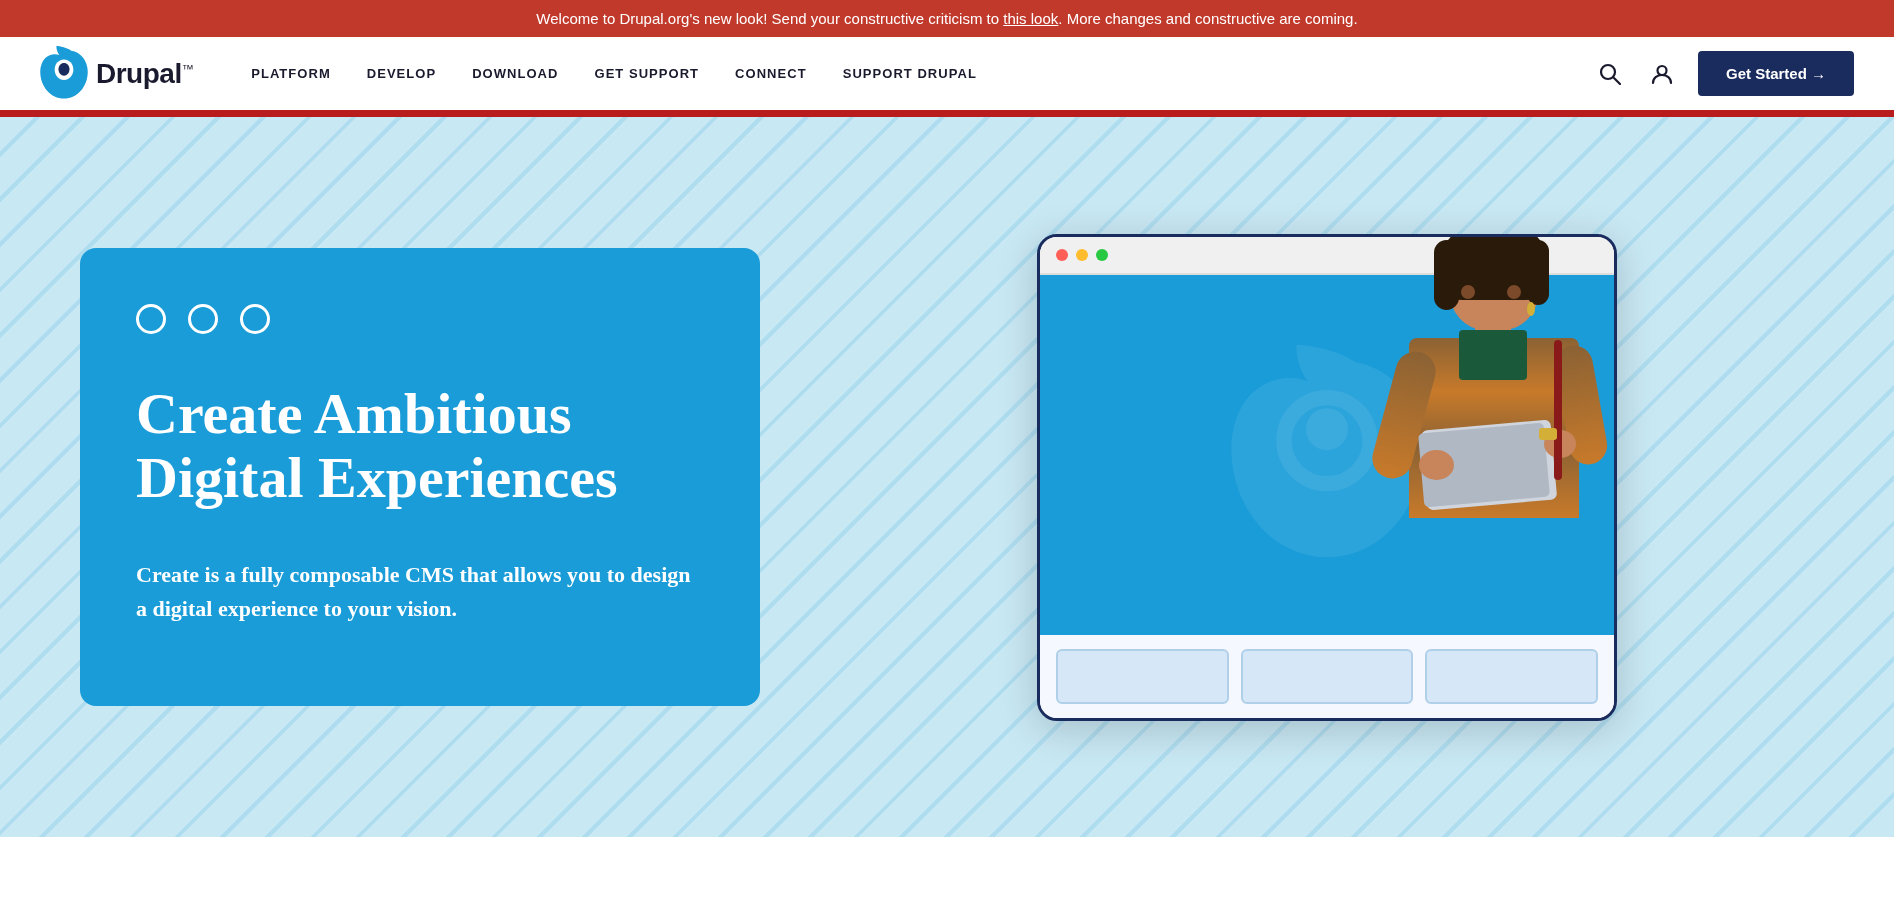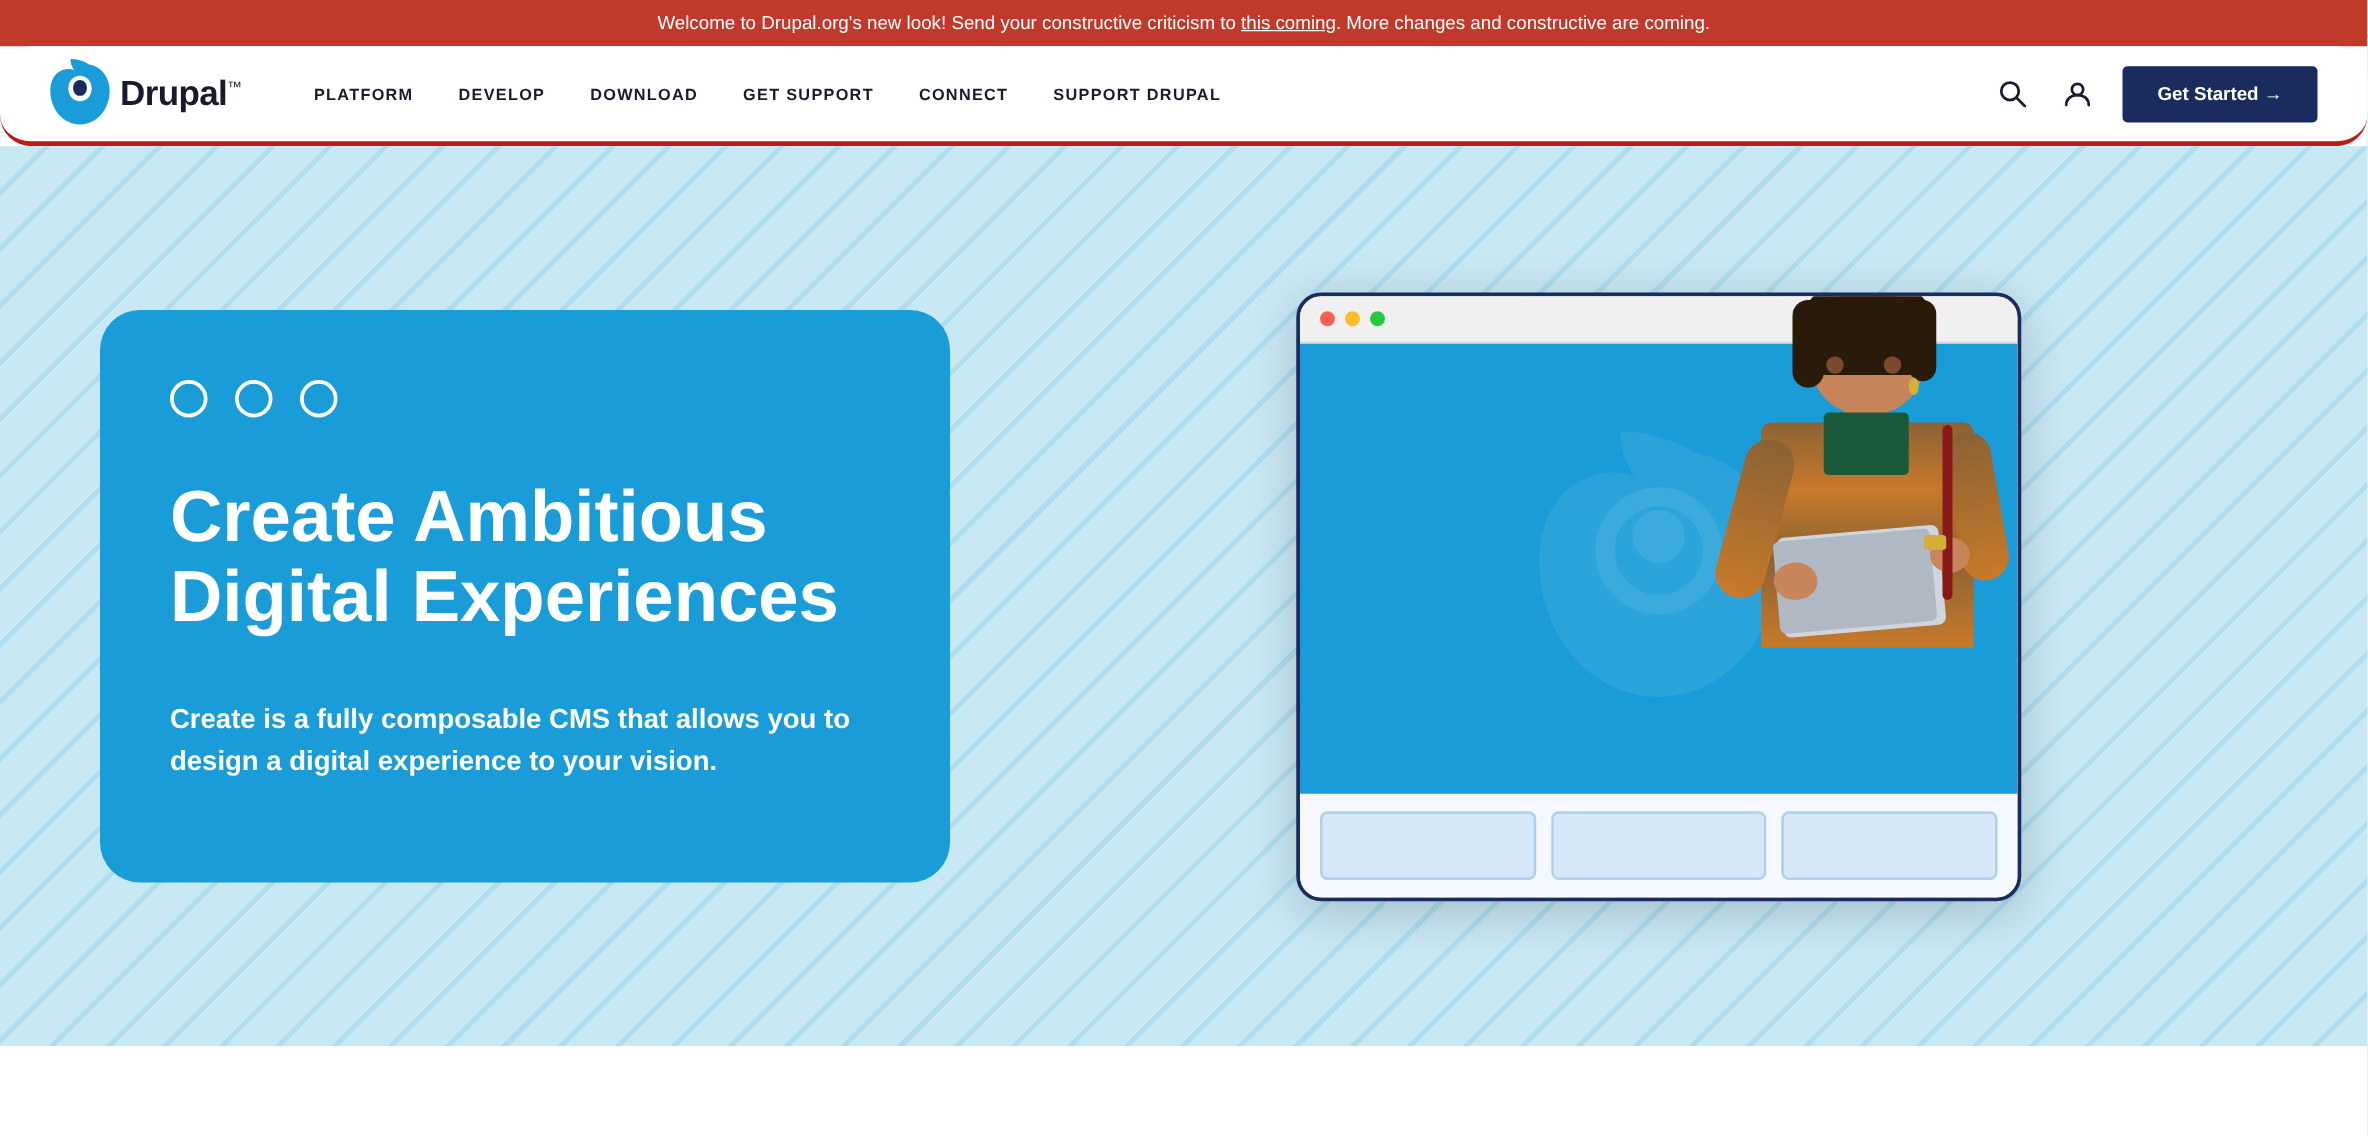--- a/index.html
+++ b/index.html
@@ -19,24 +19,23 @@
       text-decoration: underline;
     }
 
     
     .header {
       background: white;
       display: flex;
       align-items: center;
       padding: 0 40px;
       height: 80px;
-      border-bottom: 4px solid #b91c1c;
+      border-bottom: 7px solid #b91c1c;
       position: relative;
       z-index: 10;
-      border-radius: 25px;
     }
     .logo {
       display: flex;
       align-items: center;
       gap: 8px;
       text-decoration: none;
       margin-right: 40px;
     }
     .logo-icon {
       width: 48px;
@@ -123,25 +122,26 @@
       align-items: center;
       padding: 60px 80px;
       gap: 80px;
       position: relative;
       overflow: hidden;
     }
 
     
     .hero-card {
       background: #1a9cd8;
-      border-radius: 32px;
+      border-radius: 16px;
       padding: 56px 56px 80px;
       max-width: 680px;
       flex-shrink: 0;
       position: relative;
+      font-family: Liberation Serif, serif;
     }
     .hero-dots {
       display: flex;
       gap: 22px;
       margin-bottom: 48px;
     }
     .hero-dot {
       width: 30px;
       height: 30px;
       border-radius: 50%;
@@ -222,21 +222,21 @@
       border-radius: 6px;
       border: 2px solid #b0cfe8;
     }
 
     
   </style>
 </head>
 <body>
 
 <div class="announcement-bar">
-  <span>Welcome to Drupal.org's new look! Send your constructive criticism to </span><a href="#">this coming</a><span>. More changes and constructive are coming.</span>
+  <span>Welcome to Drupal.org's new look! Send your constructive criticism to </span><a href="#">this look</a><span>. More changes and constructive are coming.</span>
 </div>
 
 <header class="header">
 
   <a href="#" class="logo">
     <svg class="logo-icon" viewBox="0 0 56 66" fill="none" xmlns="http://www.w3.org/2000/svg">
       <path d="M36.5 5.5C32 2 23 0 19 0C19 4.5 20.5 8 22.5 10.5C17 8.5 10 10 6 14C2 18 0 24 0 30C0 48 12.5 62 28 62C43.5 62 56 48 56 30C56 18 48 7 36.5 5.5Z" fill="#1a9cd8"></path>
       <path d="M28 16C22 16 17 21 17 28C17 35 22 40 28 40C34 40 39 35 39 28C39 21 34 16 28 16Z" fill="white"></path>
       <path d="M28 20C24.5 20 21.5 23 21.5 27.5C21.5 32 24.5 35 28 35C31.5 35 34.5 32 34.5 27.5C34.5 23 31.5 20 28 20Z" fill="#1a2b5e"></path>
     </svg>

